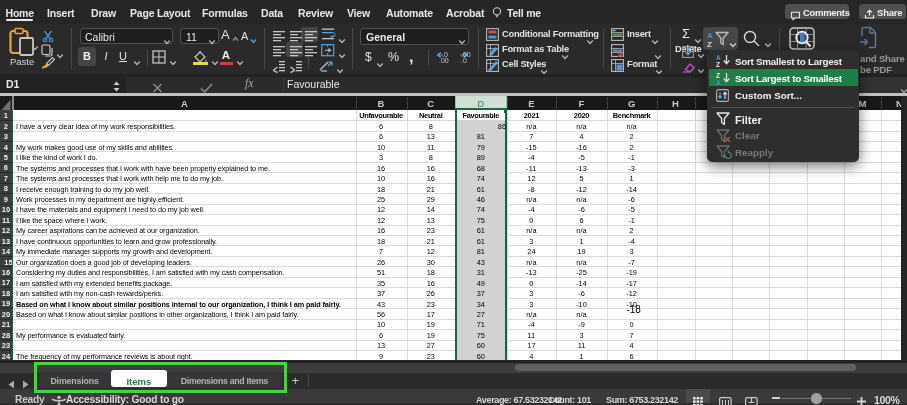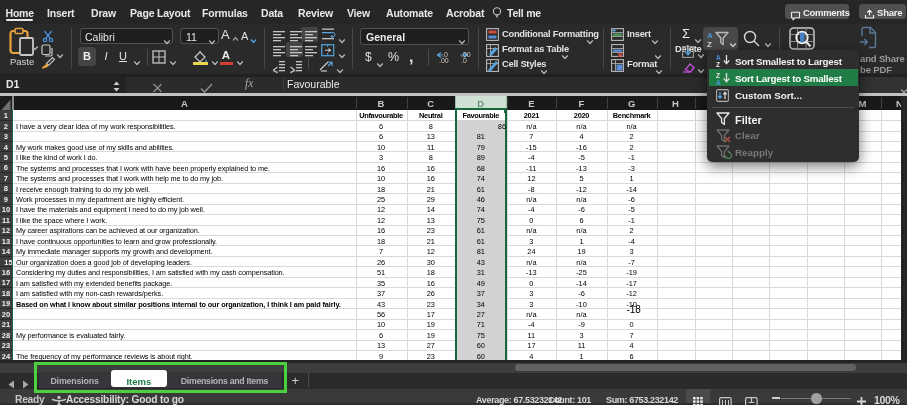--- a/index.html
+++ b/index.html
@@ -598,20 +598,21 @@
 <div class="abs" style="left:506.5px;top:289.05px;width:49.8px;text-align:center;font-size:7.4px;color:#000;font-weight:400;white-space:nowrap;">3</div>
 <div class="abs" style="left:556.3px;top:289.05px;width:50.4px;text-align:center;font-size:7.4px;color:#000;font-weight:400;white-space:nowrap;">-6</div>
 <div class="abs" style="left:606.7px;top:289.05px;width:49.8px;text-align:center;font-size:7.4px;color:#000;font-weight:400;white-space:nowrap;">-12</div>
 <div class="abs" style="left:16px;top:299.5px;font-size:7.3px;color:#000;font-weight:700;white-space:nowrap;letter-spacing:-0.1px;">Based on what I know about similar positions internal to our organization, I think I am paid fairly.</div>
 <div class="abs" style="left:355.5px;top:299.5px;width:51px;text-align:center;font-size:7.4px;color:#000;font-weight:400;white-space:nowrap;">43</div>
 <div class="abs" style="left:406.5px;top:299.5px;width:48.5px;text-align:center;font-size:7.4px;color:#000;font-weight:400;white-space:nowrap;">23</div>
 <div class="abs" style="left:455px;top:299.5px;width:51.5px;text-align:center;font-size:7.4px;color:#000;font-weight:400;white-space:nowrap;">34</div>
 <div class="abs" style="left:506.5px;top:299.5px;width:49.8px;text-align:center;font-size:7.4px;color:#000;font-weight:400;white-space:nowrap;">3</div>
 <div class="abs" style="left:556.3px;top:299.5px;width:50.4px;text-align:center;font-size:7.4px;color:#000;font-weight:400;white-space:nowrap;">-10</div>
 <div class="abs" style="left:606.7px;top:299.5px;width:49.8px;text-align:center;font-size:7.4px;color:#000;font-weight:400;white-space:nowrap;">-10</div>
+<div class="abs" style="left:16px;top:309.95px;font-size:7.3px;color:#000;font-weight:400;white-space:nowrap;letter-spacing:-0.1px;">Based on what I know about similar positions in other organizations, I think I am paid fairly.</div>
 <div class="abs" style="left:355.5px;top:309.95px;width:51px;text-align:center;font-size:7.4px;color:#000;font-weight:400;white-space:nowrap;">56</div>
 <div class="abs" style="left:406.5px;top:309.95px;width:48.5px;text-align:center;font-size:7.4px;color:#000;font-weight:400;white-space:nowrap;">17</div>
 <div class="abs" style="left:455px;top:309.95px;width:51.5px;text-align:center;font-size:7.4px;color:#000;font-weight:400;white-space:nowrap;">27</div>
 <div class="abs" style="left:506.5px;top:309.95px;width:49.8px;text-align:center;font-size:7.4px;color:#000;font-weight:400;white-space:nowrap;">n/a</div>
 <div class="abs" style="left:556.3px;top:309.95px;width:50.4px;text-align:center;font-size:7.4px;color:#000;font-weight:400;white-space:nowrap;">n/a</div>
 <div class="abs" style="left:606.7px;top:304px;width:54px;text-align:center;font-size:10px;color:#000;font-weight:400;white-space:nowrap;">-18</div>
 <div class="abs" style="left:355.5px;top:320.40000000000003px;width:51px;text-align:center;font-size:7.4px;color:#000;font-weight:400;white-space:nowrap;">10</div>
 <div class="abs" style="left:406.5px;top:320.40000000000003px;width:48.5px;text-align:center;font-size:7.4px;color:#000;font-weight:400;white-space:nowrap;">19</div>
 <div class="abs" style="left:455px;top:320.40000000000003px;width:51.5px;text-align:center;font-size:7.4px;color:#000;font-weight:400;white-space:nowrap;">71</div>
 <div class="abs" style="left:506.5px;top:320.40000000000003px;width:49.8px;text-align:center;font-size:7.4px;color:#000;font-weight:400;white-space:nowrap;">-4</div>

